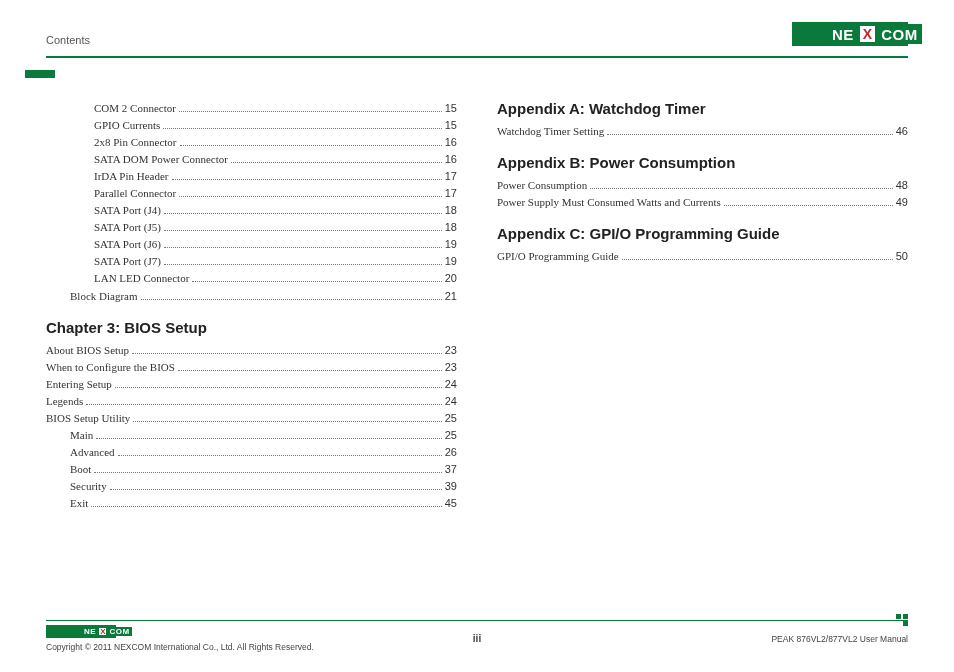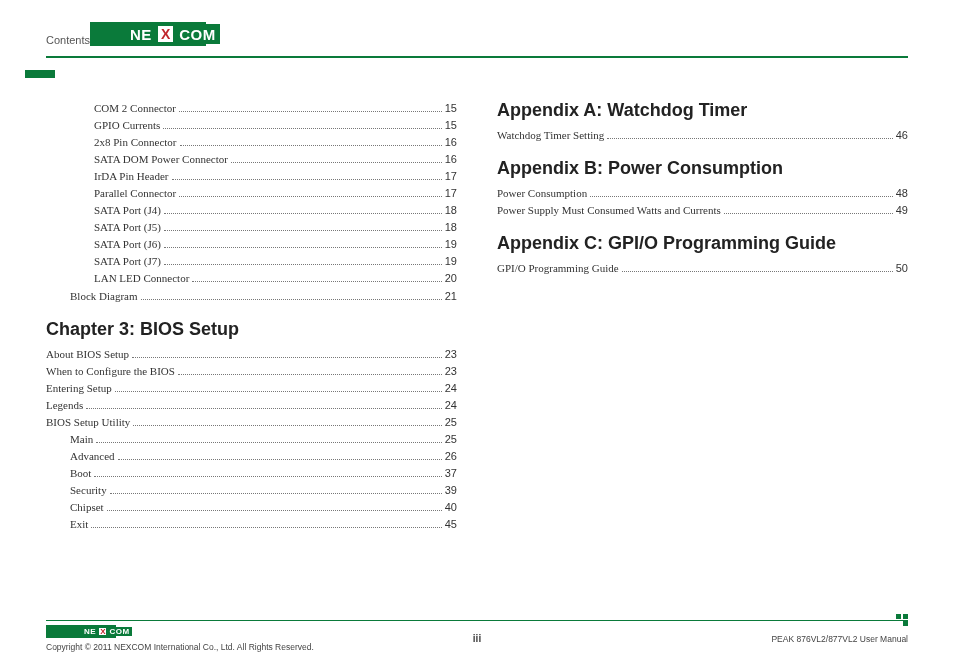--- a/index.html
+++ b/index.html
@@ -9,21 +9,21 @@
     width: 954px;
     height: 672px;
     position: relative;
     color: #333;
   }
   .page {
     padding: 22px 46px 0 46px;
   }
   .header {
     display: flex;
-    justify-content: flex-start;
+    justify-content: space-between;
     align-items: flex-end;
     padding-bottom: 6px;
   }
   .header-title {
     font-size: 11px;
     color: #555;
   }
   .logo-top {
     width: 116px;
     height: 24px;
@@ -50,21 +50,21 @@
     display: flex;
     gap: 40px;
     margin-top: 38px;
   }
   .col {
     flex: 1;
     min-width: 0;
   }
   .toc-section-title {
     font-weight: 700;
-    font-size: 18px;
+    font-size: 15px;
     color: #222;
     margin: 14px 0 6px 0;
   }
   .toc-line {
     display: flex;
     align-items: baseline;
     font-size: 11px;
     color: #333;
     line-height: 1.55;
     white-space: nowrap;
@@ -282,25 +282,20 @@
             <span class="label">Boot</span>
             <span class="dots"></span>
             <span class="pg">37</span>
           </div>
           <div class="toc-line indent-1">
             <span class="label">Security</span>
             <span class="dots"></span>
             <span class="pg">39</span>
           </div>
           <div class="toc-line indent-1">
-            <span class="label">Chipset</span>
-            <span class="dots"></span>
-            <span class="pg">40</span>
-          </div>
-          <div class="toc-line indent-1">
             <span class="label">Exit</span>
             <span class="dots"></span>
             <span class="pg">45</span>
           </div>
         </div>
     </div>
     <div class="col">
       <div id="right-sections">
           <div class="toc-section-title" style="margin-top: 0px;">Appendix A: Watchdog Timer</div>
           <div class="toc-line indent-0">

